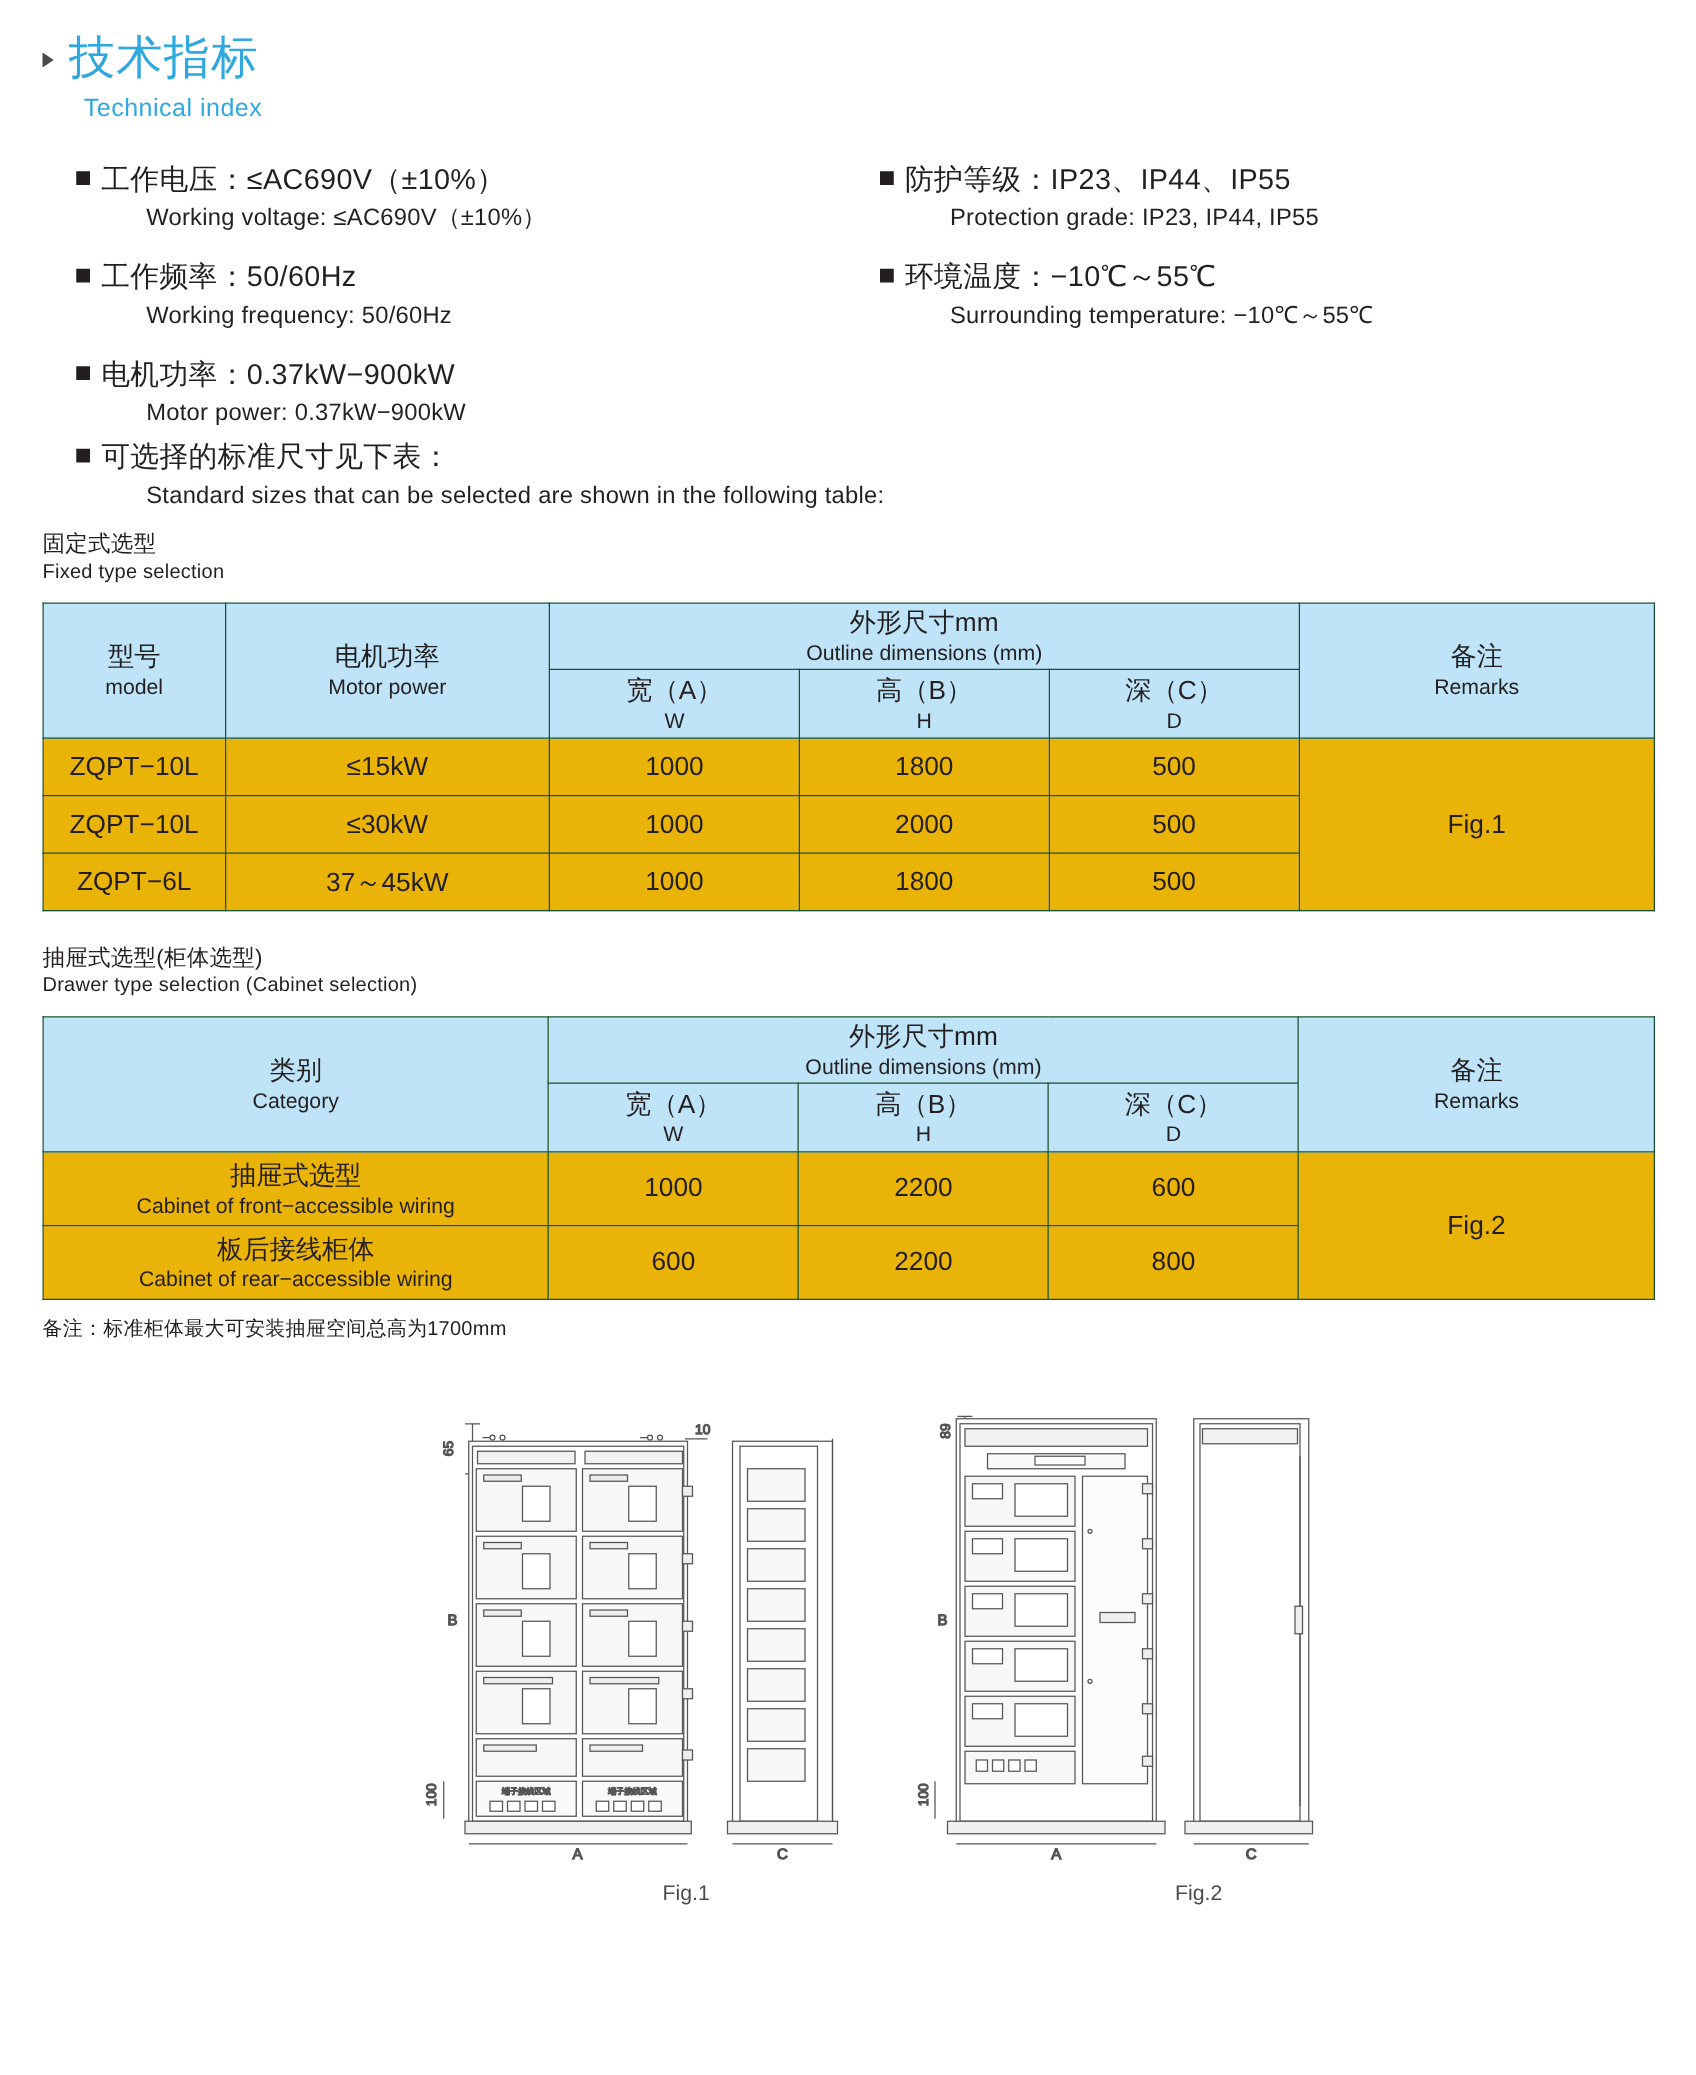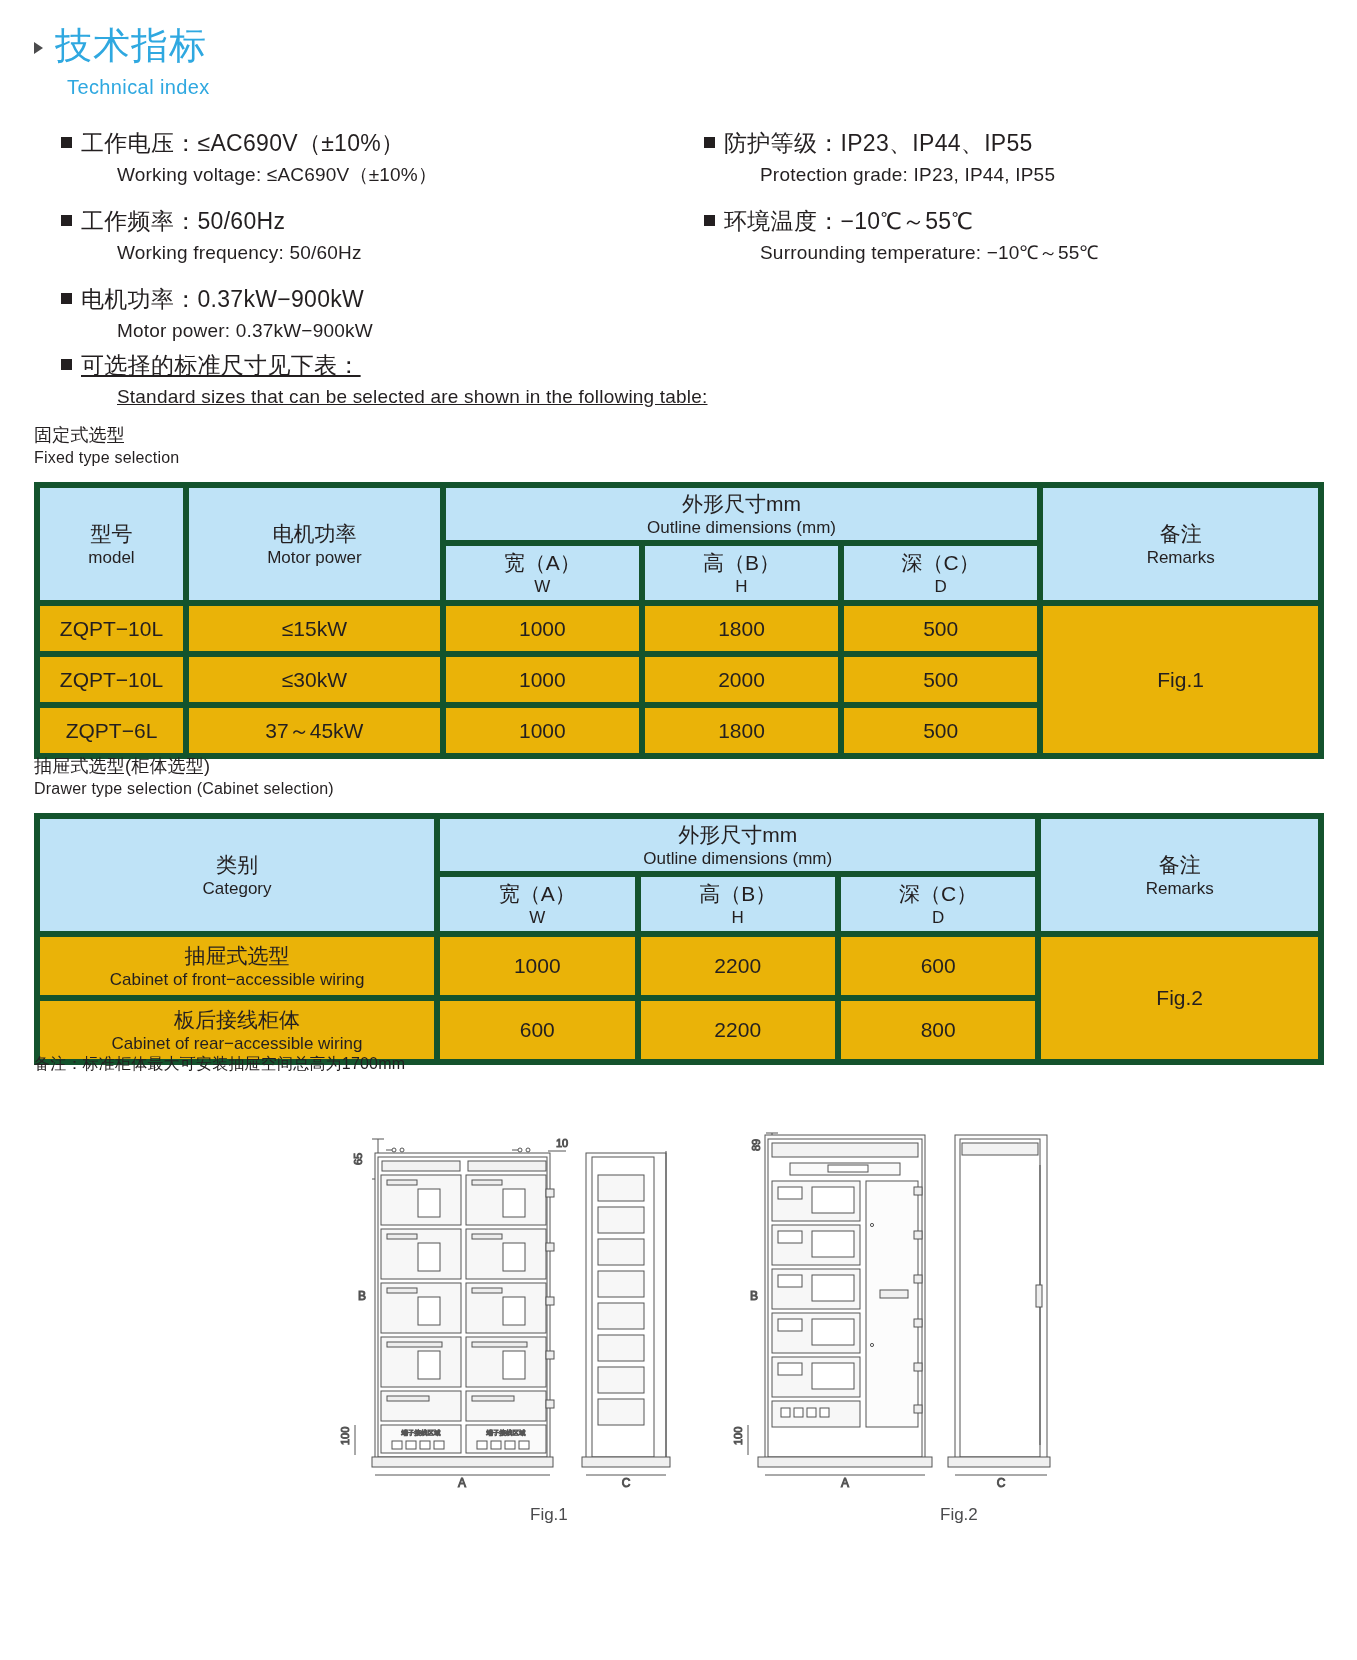--- a/index.html
+++ b/index.html
@@ -99,41 +99,40 @@
     margin-bottom: 18px;
     color: #231f20;
     letter-spacing: .2px;
   }
 
   .spec-wide {
     position: absolute;
     left: 27px;
     top: 222px;
     width: 900px;
-    text-decoration: underline;
   }
 
   
   .tbl-label {
     font-size: 18px;
     line-height: 23px;
     letter-spacing: .2px;
   }
   .tbl-label .en { font-size: 16px; }
 
   .sect1-label { position: absolute; left: 34px; top: 424px; }
   .sect2-label { position: absolute; left: 34px; top: 755px; }
 
   table {
     border-collapse: collapse;
     position: absolute;
     font-size: 21px;
   }
   table td, table th {
-    border: 6px solid #14532d;
+    border: 1px solid #14532d;
     text-align: center;
     font-weight: normal;
     padding: 0;
   }
   .hdr {
     background: #bfe3f7;
     color: #231f20;
   }
   .cell {
     background: #eab308;

